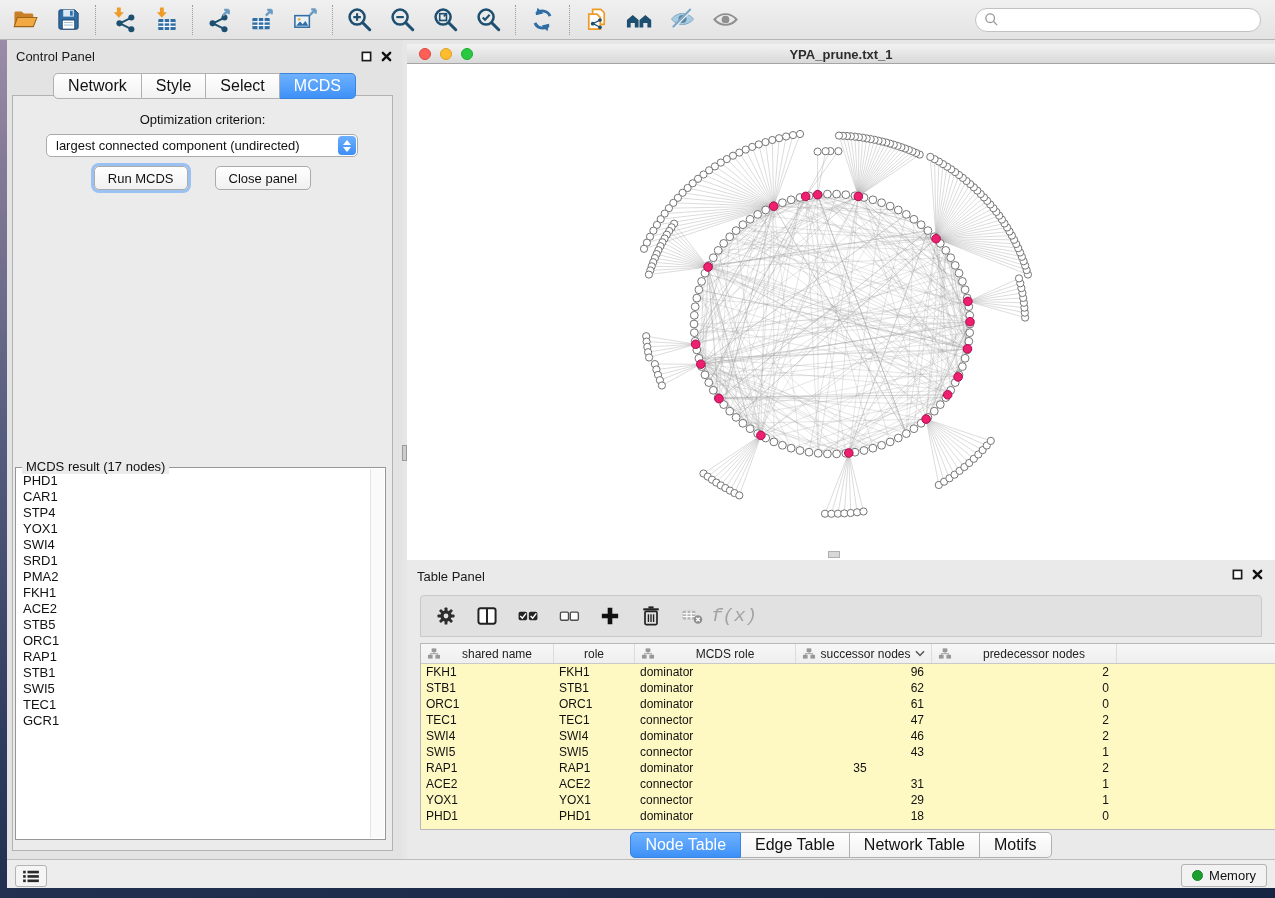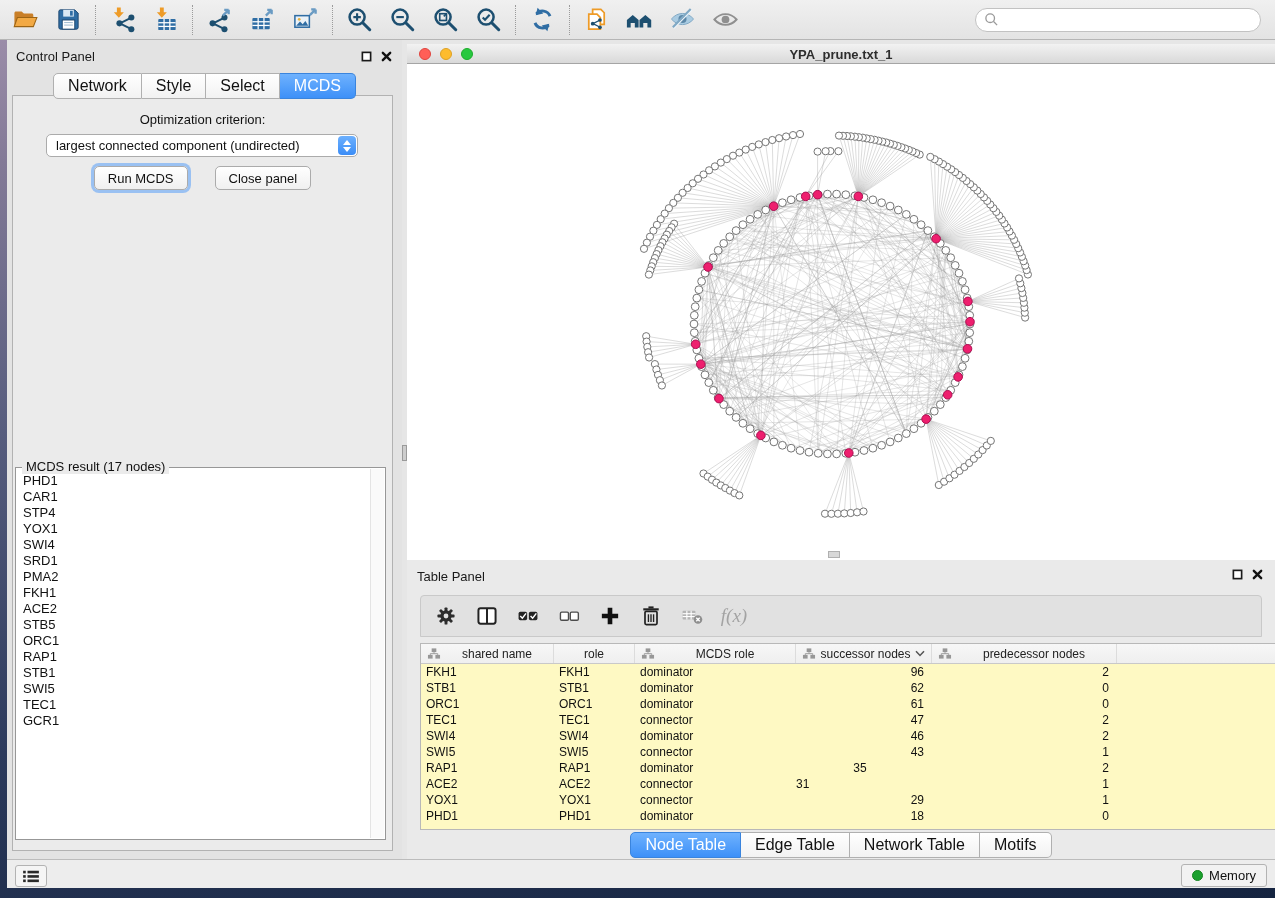--- a/index.html
+++ b/index.html
@@ -71,21 +71,21 @@
   
   .table-panel{position:absolute;left:407px;top:560px;width:868px;height:299px;background:#eaeaea}
   .tp-header{position:absolute;left:0;top:0;right:0;height:30px}
   .tp-title{position:absolute;left:10px;top:9px;font-size:13px;color:#1a1a1a}
   .tp-winbtns{position:absolute;right:12px;top:9px;display:flex;gap:9px}
   .tp-toolbar{position:absolute;left:13px;top:35px;width:842px;height:42px;background:#e1e1e1;
     border:1px solid #c9c9c9;border-radius:4px 4px 0 0;box-sizing:border-box;
     display:flex;align-items:center;gap:15px;padding-left:12px}
   .tp-toolbar .tpi{width:26px;height:26px;display:flex;align-items:center;justify-content:center}
   .tp-toolbar svg{width:24px;height:24px;display:block}
-  .fx-label{font-family:Liberation Serif, serif;font-style:italic;font-size:19px;color:#a3a3a3;padding-left:2px}
+  .fx-label{font-family:Liberation Mono, monospace;font-style:italic;font-size:19px;color:#a3a3a3;padding-left:2px}
   .tp-table{position:absolute;left:13px;top:83px;width:998px;height:187px;background:#fef9c3;
     border:1px solid #b8b8b8;box-sizing:border-box;overflow:hidden}
   .th-row{display:flex;height:20px;background:linear-gradient(#f7f7f7,#efefef);border-bottom:1px solid #c9c9c9;box-sizing:border-box}
   .th-cell{display:flex;align-items:center;border-right:1px solid #dcdcdc;box-sizing:border-box;
     font-size:12px;color:#222;overflow:hidden}
   .th-cell .tree{margin-left:6px;flex:none}
   .th-cell .lbl{margin:0 auto;white-space:nowrap}
   .th-cell .sort{margin-right:6px;flex:none}
   .th-fill{flex:1;border-right:none}
   .trow{display:flex;height:16px;font-size:12px;color:#111}
@@ -1299,21 +1299,21 @@
           <div class="tcell" style="width: 133px; text-align: left; padding: 0px 0px 0px 5px;">RAP1</div>
           <div class="tcell" style="width: 81px; text-align: left; padding: 0px 0px 0px 5px;">RAP1</div>
           <div class="tcell" style="width: 161px; text-align: left; padding: 0px 0px 0px 5px;">dominator</div>
           <div class="tcell" style="width: 136px; text-align: center; padding: 0px 8px 0px 0px;">35</div>
           <div class="tcell" style="width: 185px; text-align: right; padding: 0px 8px 0px 0px;">2</div>
         </div>
         <div class="trow">
           <div class="tcell" style="width: 133px; text-align: left; padding: 0px 0px 0px 5px;">ACE2</div>
           <div class="tcell" style="width: 81px; text-align: left; padding: 0px 0px 0px 5px;">ACE2</div>
           <div class="tcell" style="width: 161px; text-align: left; padding: 0px 0px 0px 5px;">connector</div>
-          <div class="tcell" style="width: 136px; padding: 0px 8px 0px 0px;">31</div>
+          <div class="tcell" style="width: 136px; text-align: right; padding: 0px 8px 0px 0px;">31</div>
           <div class="tcell" style="width: 185px; text-align: right; padding: 0px 8px 0px 0px;">1</div>
         </div>
         <div class="trow">
           <div class="tcell" style="width: 133px; text-align: left; padding: 0px 0px 0px 5px;">YOX1</div>
           <div class="tcell" style="width: 81px; text-align: left; padding: 0px 0px 0px 5px;">YOX1</div>
           <div class="tcell" style="width: 161px; text-align: left; padding: 0px 0px 0px 5px;">connector</div>
           <div class="tcell" style="width: 136px; text-align: right; padding: 0px 8px 0px 0px;">29</div>
           <div class="tcell" style="width: 185px; text-align: right; padding: 0px 8px 0px 0px;">1</div>
         </div>
         <div class="trow">

